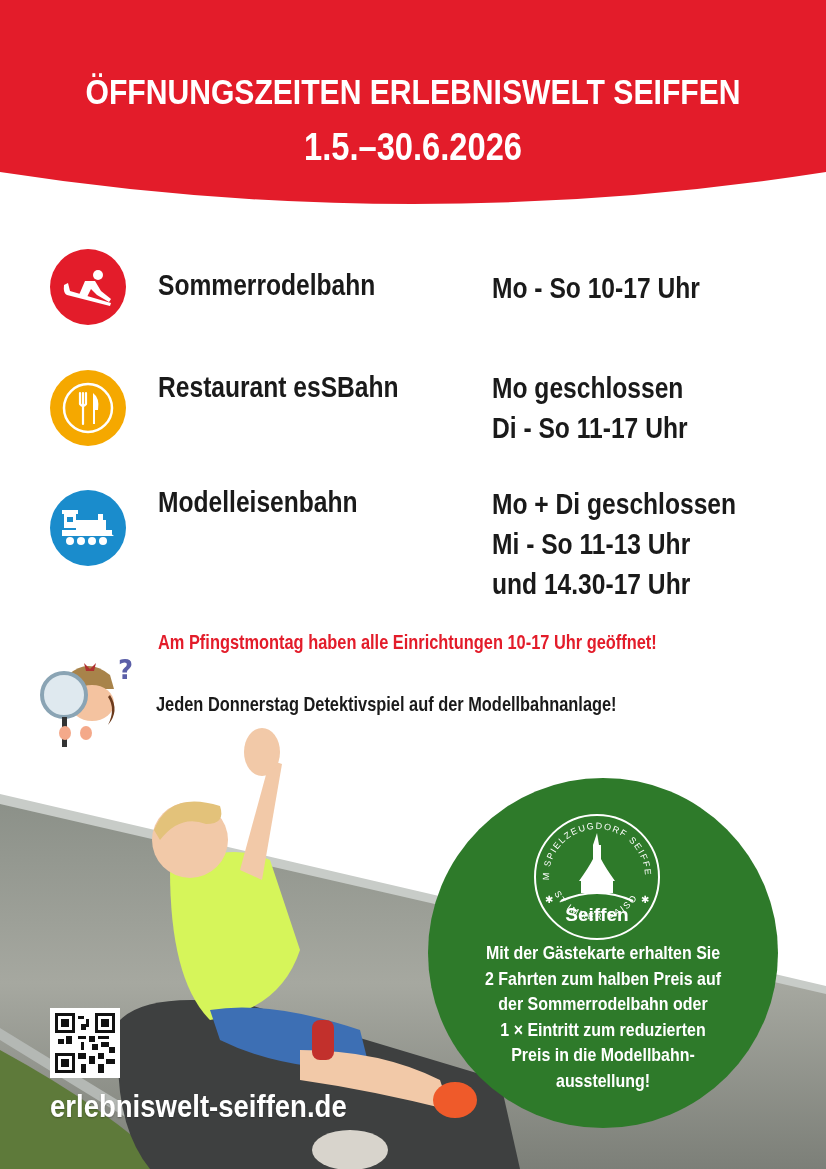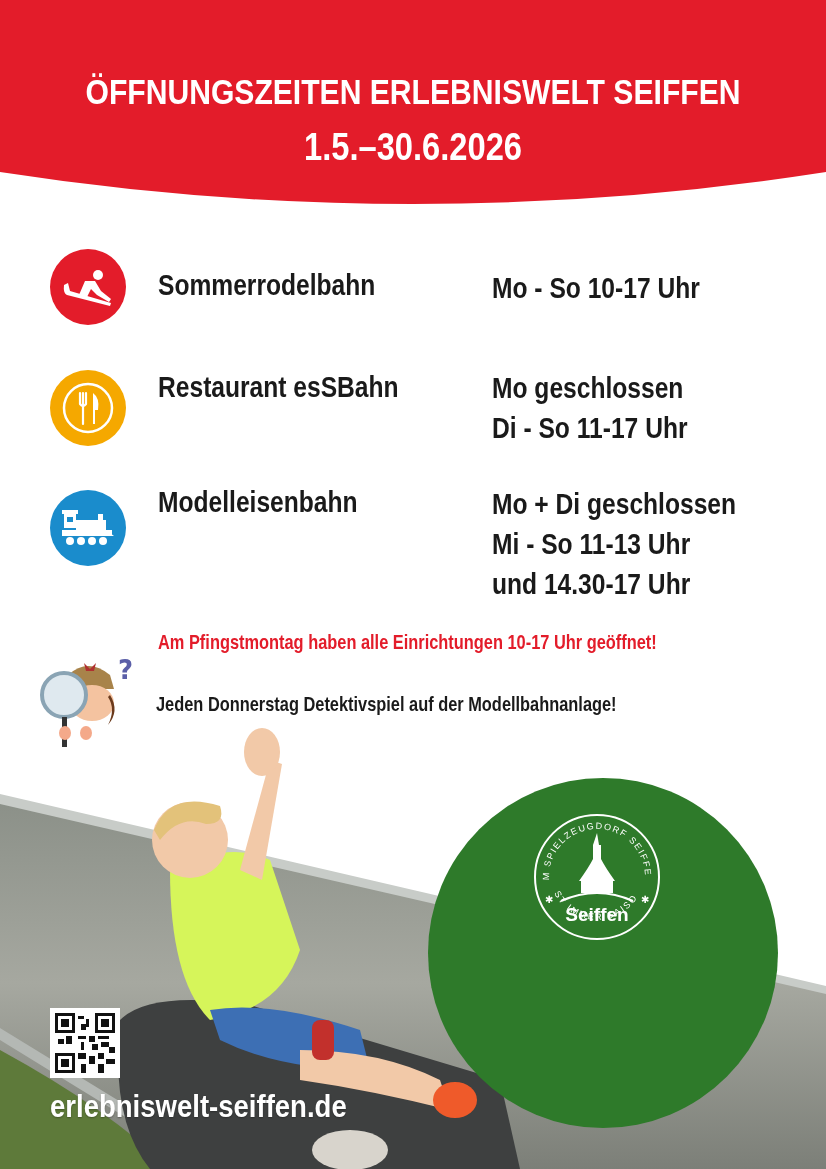--- a/index.html
+++ b/index.html
@@ -179,20 +179,28 @@
     <text x="110" y="92" font-size="10" fill="#fff" font-family="DejaVu Sans, sans-serif">✱</text>
     <path id="ringTop" d="M18 66 A48 48 0 0 1 114 66" fill="none"></path>
     <text font-size="9" fill="#fff" letter-spacing="1.5" font-family="Liberation Sans, sans-serif">
       <textPath href="#ringTop" startOffset="50%" text-anchor="middle">IM SPIELZEUGDORF SEIFFEN</textPath>
     </text>
     <path id="ringBot" d="M24 84 A48 48 0 0 0 108 84" fill="none"></path>
     <text font-size="9" fill="#fff" letter-spacing="2" font-family="Liberation Sans, sans-serif">
       <textPath href="#ringBot" startOffset="50%" text-anchor="middle">IST IMMER SAISON</textPath>
     </text>
   </svg>
+  <div class="badge-text">
+    <span>Mit der Gästekarte erhalten Sie</span>
+    <span>2 Fahrten zum halben Preis auf</span>
+    <span>der Sommerrodelbahn oder</span>
+    <span>1 × Eintritt zum reduzierten</span>
+    <span>Preis in die Modellbahn-</span>
+    <span>ausstellung!</span>
+  </div>
 </div>
 
 <div class="qr">
   <svg width="60" height="60" viewBox="0 0 21 21" shape-rendering="crispEdges">
     <rect x="0" y="0" width="7" height="7" fill="#111"></rect>
       <rect x="1" y="1" width="5" height="5" fill="#fff"></rect>
       <rect x="2" y="2" width="3" height="3" fill="#111"></rect>
     <rect x="14" y="0" width="7" height="7" fill="#111"></rect>
       <rect x="15" y="1" width="5" height="5" fill="#fff"></rect>
       <rect x="16" y="2" width="3" height="3" fill="#111"></rect>

